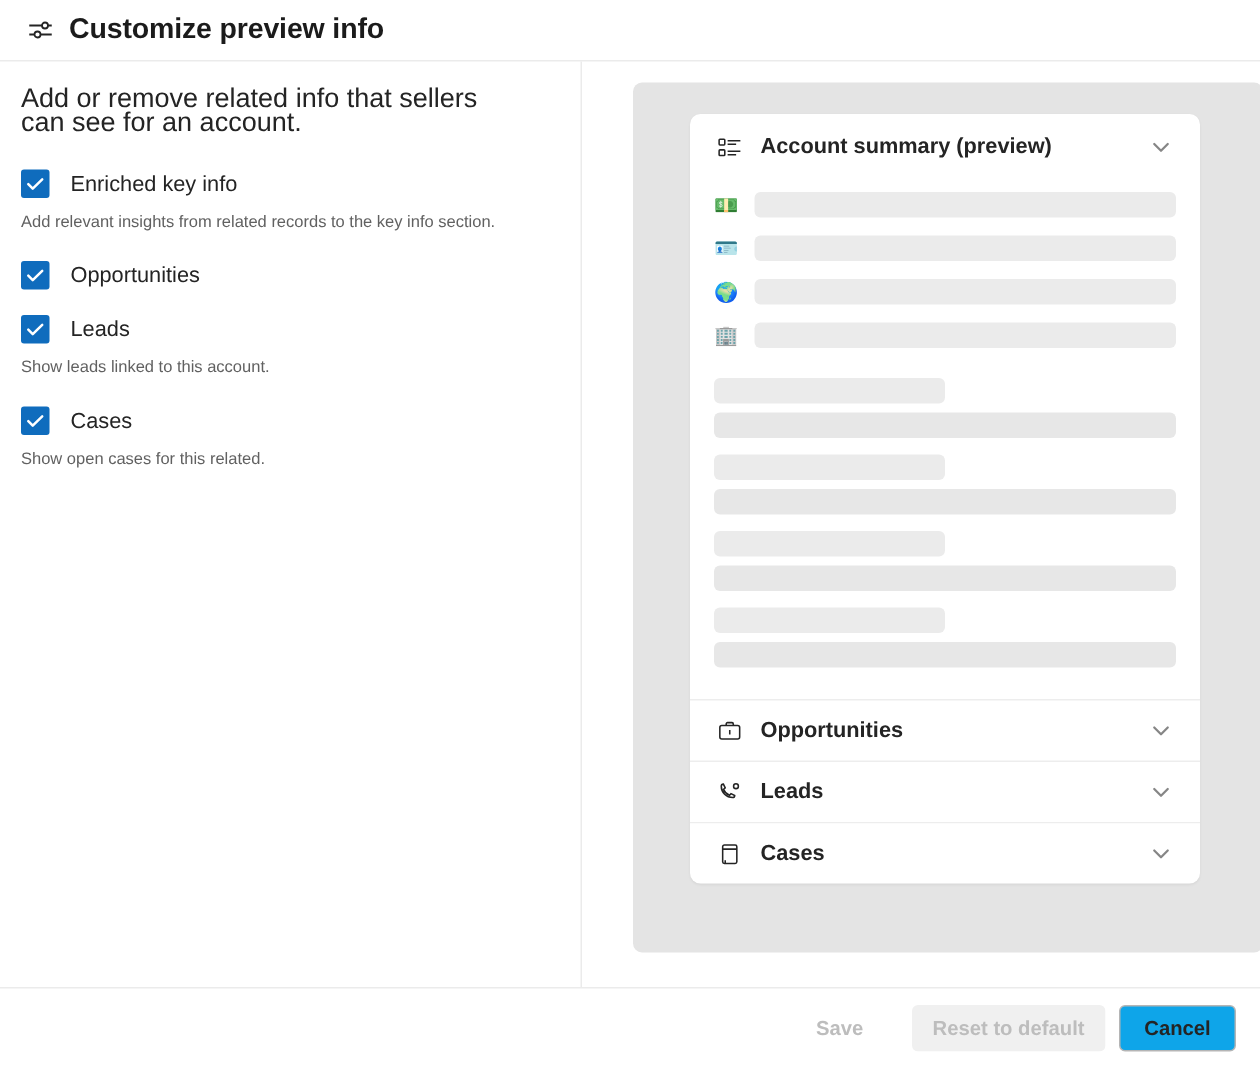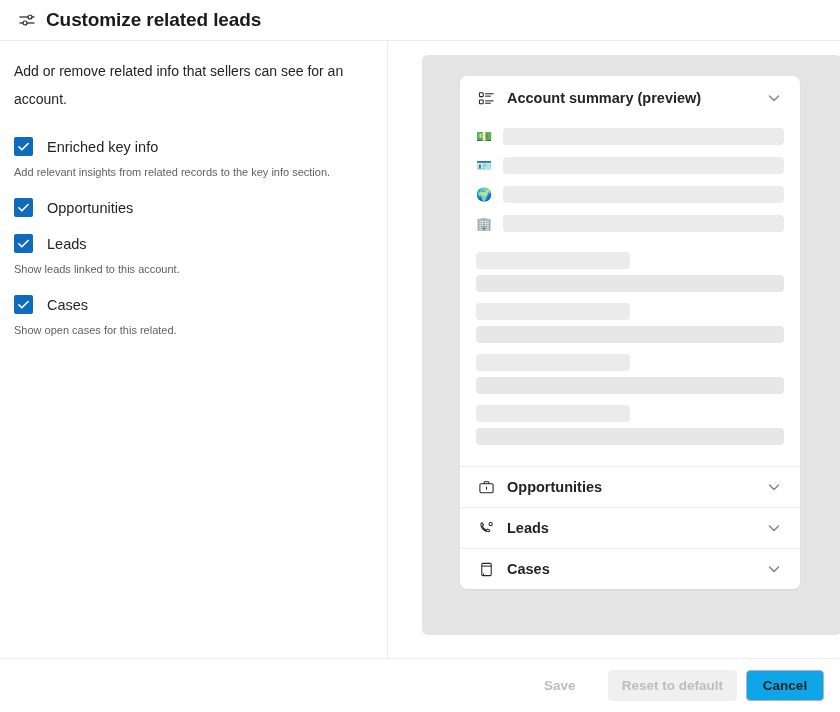--- a/index.html
+++ b/index.html
@@ -23,21 +23,21 @@
   .header-icon { width: 22px; height: 22px; margin-right: 8px; flex: 0 0 auto;
                  display: flex; align-items: center; justify-content: center; }
   .header-title { font-size: 19px; font-weight: 600; letter-spacing: -0.1px; color: #1b1b1b; }
 
   
   .body { display: flex; height: 617px; }
   .left-pane { width: 388px; flex: 0 0 388px; padding: 16px 16px 0 14px;
                border-right: 1px solid #ebebeb; }
   .right-pane { flex: 1 1 auto; padding: 14px 12px 0 20px; }
 
-  .intro { font-size: 14px; line-height: 28px; color: #242424; margin: 0 0 24px 0; max-width: 330px; }
+  .intro { font-size: 18px; line-height: 16px; color: #242424; margin: 0 0 24px 0; max-width: 330px; }
 
   
   .option { margin-bottom: 17px; }
   .option-head { display: flex; align-items: center; }
   .checkbox {
     width: 19px; height: 19px; flex: 0 0 auto;
     background: #0f6cbd; border-radius: 2px;
     display: flex; align-items: center; justify-content: center;
     cursor: pointer;
   }
@@ -117,21 +117,21 @@
     <span class="header-icon">
       <svg width="20" height="20" viewBox="0 0 20 20" fill="none" stroke="#242424" stroke-width="1.2">
         <line x1="2.5" y1="7" x2="11" y2="7"></line>
           <circle cx="13" cy="7" r="2"></circle>
           <line x1="15" y1="7" x2="17.5" y2="7"></line>
         <line x1="2.5" y1="13" x2="6" y2="13"></line>
           <circle cx="8" cy="13" r="2"></circle>
           <line x1="10" y1="13" x2="17.5" y2="13"></line>
       </svg>
     </span>
-    <div class="header-title">Customize related leads</div>
+    <div class="header-title">Customize preview info</div>
   </div>
 
   <div class="body">
 
     <div class="left-pane">
       <p class="intro">Add or remove related info that sellers can see for an account.</p>
 
       <div class="option">
         <div class="option-head">
           <span class="checkbox">

